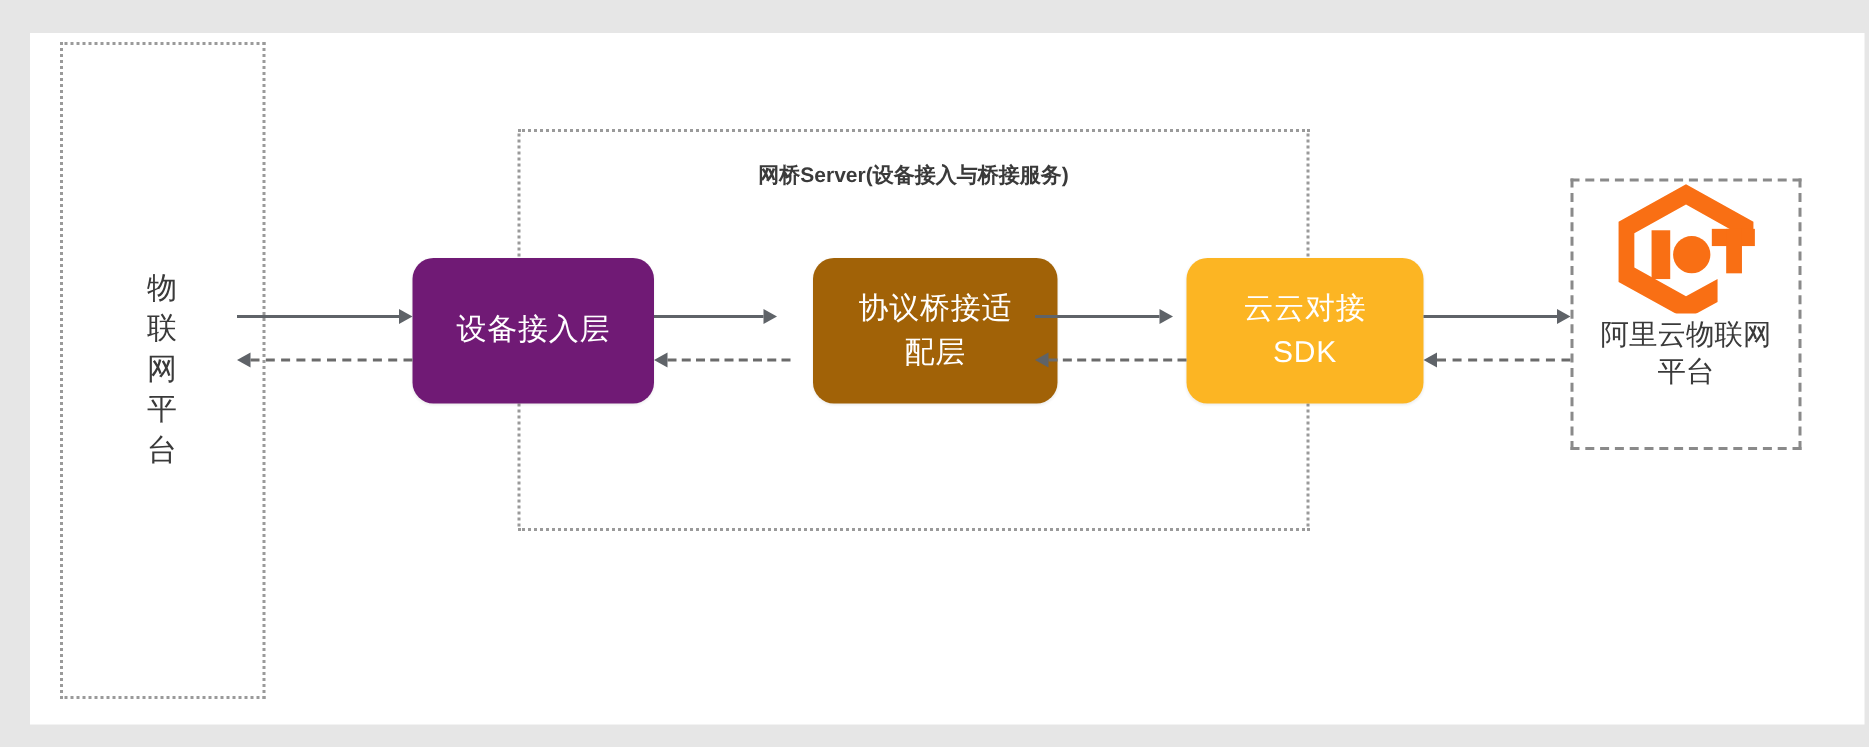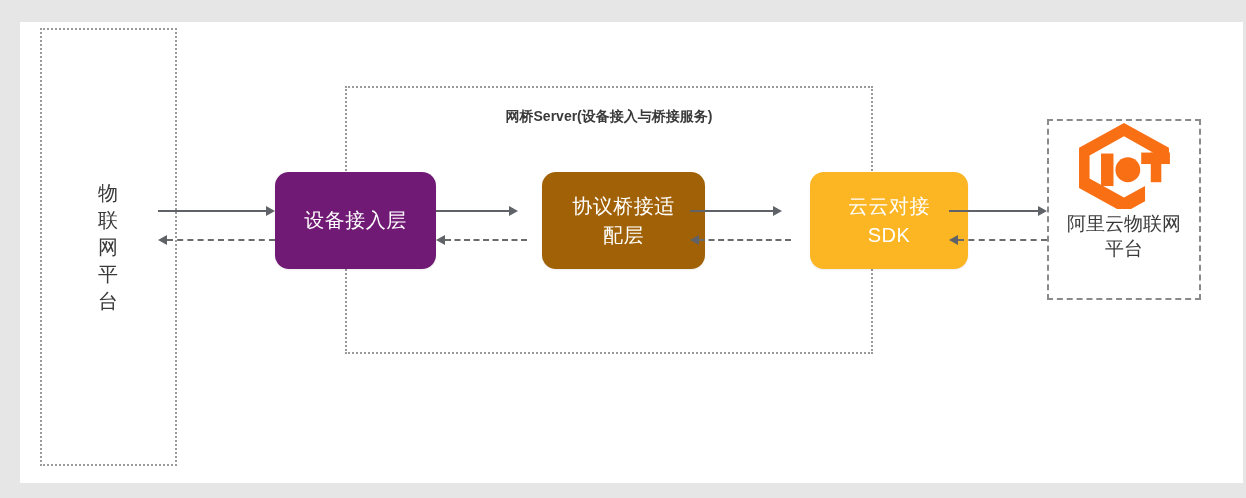--- a/index.html
+++ b/index.html
@@ -104,21 +104,21 @@
     justify-content: center;
     text-align: center;
     color: #ffffff;
     font-size: 20px;
     line-height: 29px;
     letter-spacing: 0.5px;
     box-shadow: 0 1px 2px rgba(0,0,0,0.08);
   }
   #box-device-access   { left: 255px; width: 161px; background: #701a75; }
   #box-protocol-bridge { left: 507px; width: 163px; background: #a16207; margin-left: 15px; }
-  #box-cloud-sdk       { left: 771px; width: 158px; background: #fcb523; margin-left: 19px; }
+  #box-cloud-sdk       { left: 771px; width: 158px; background: #fcb523; }
 
   
   .arrow-line {
     position: absolute;
     height: 0;
     border-top: 2px solid #5f6368;
   }
   .arrow-line.dashed {
     border-top: 2px dashed #6b6b6b;
   }

